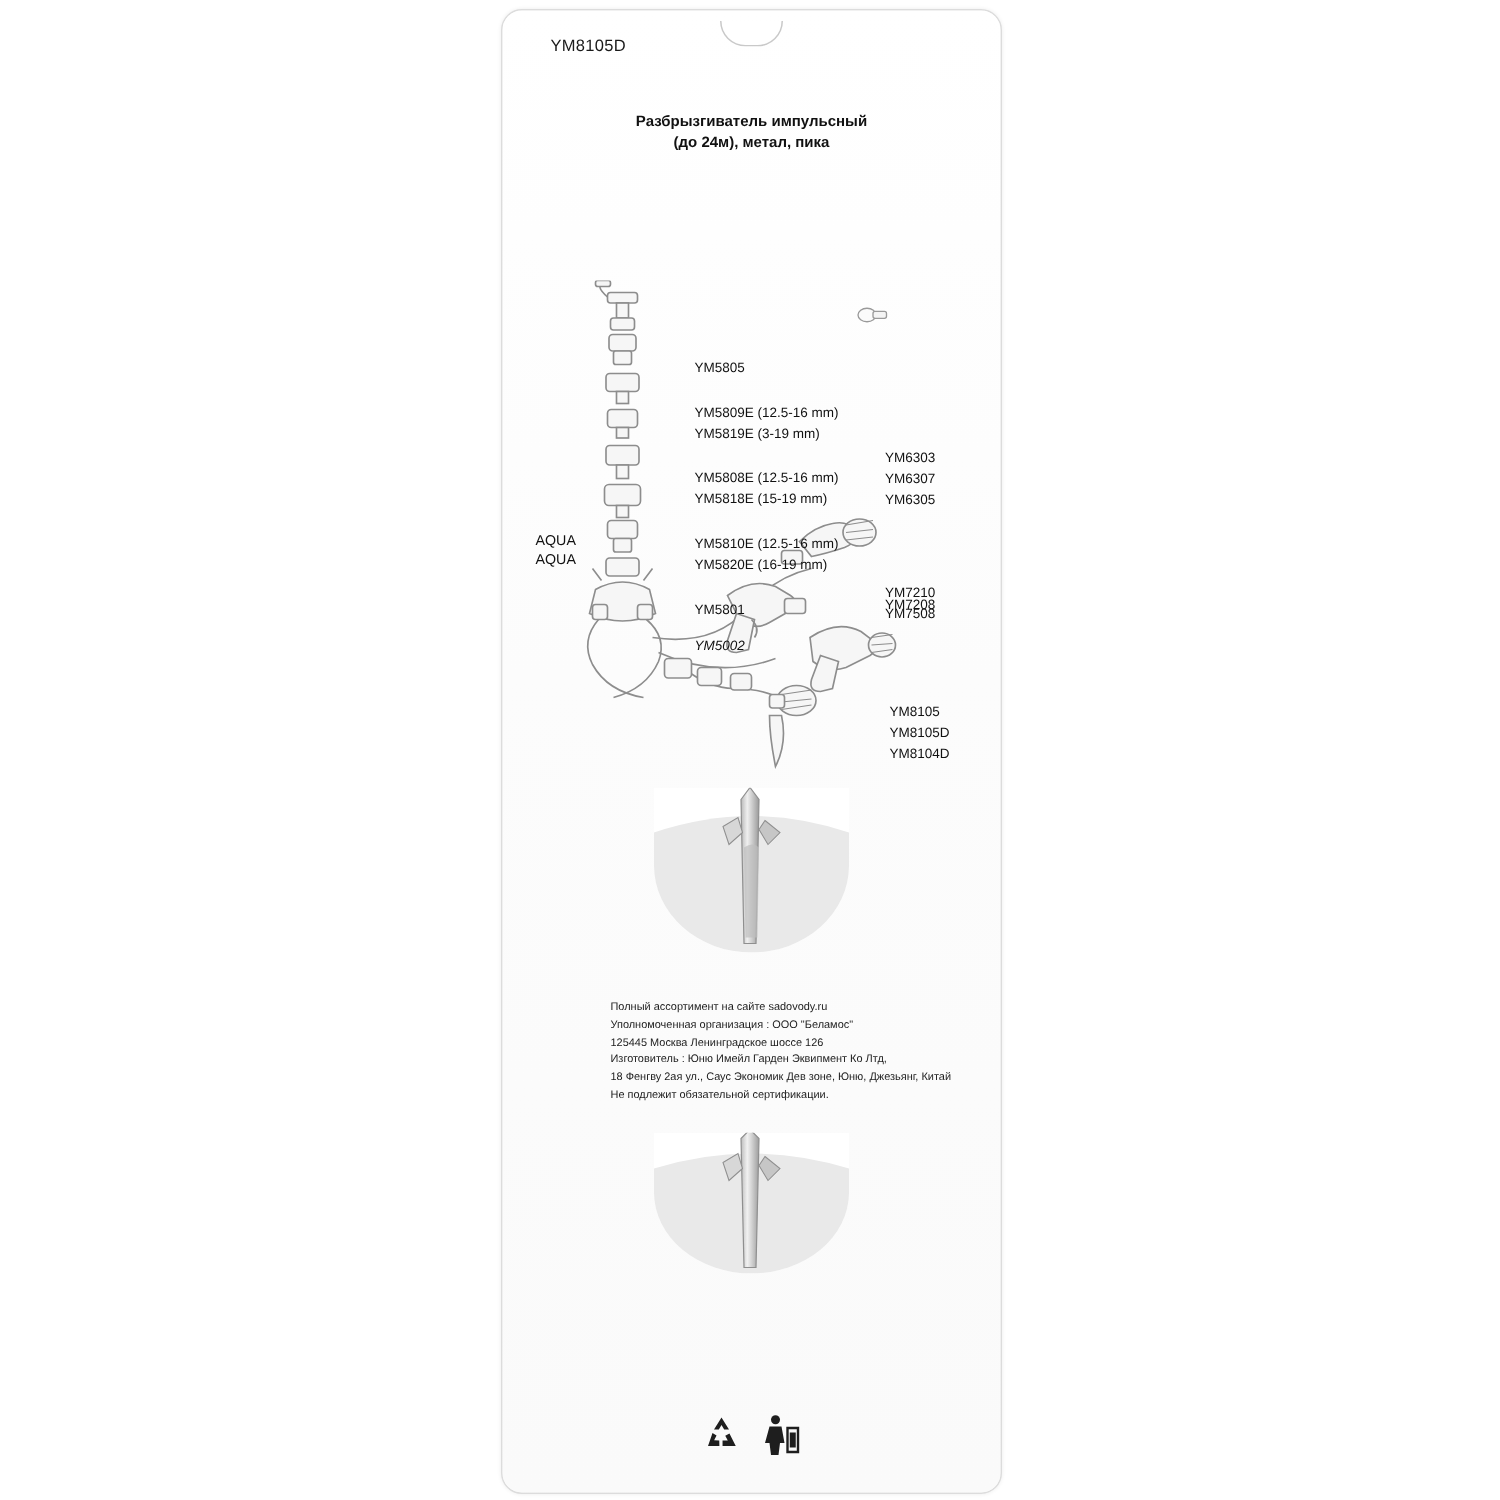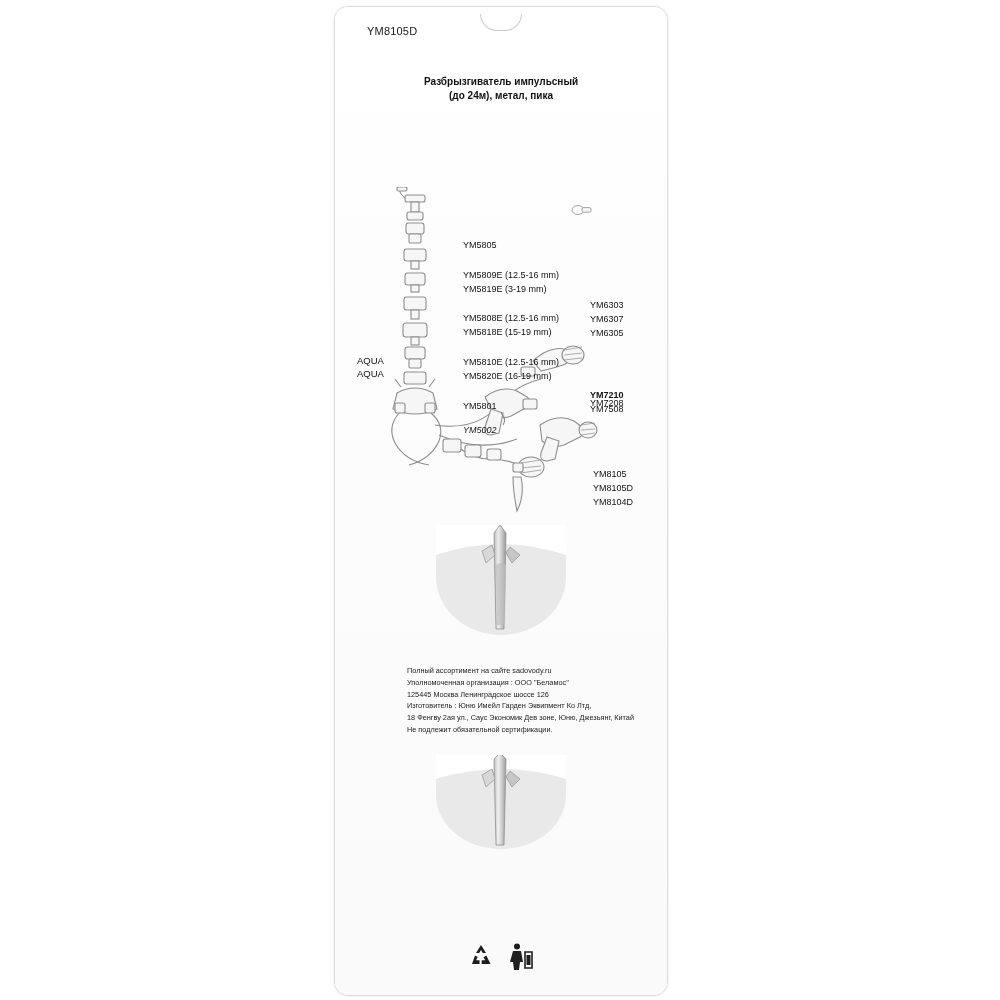--- a/index.html
+++ b/index.html
@@ -291,21 +291,21 @@
       <div class="lbl" style="left:128px; top:169px;">YM5810E (12.5-16 mm)</div>
       <div class="lbl" style="left:128px; top:183px;">YM5820E (16-19 mm)</div>
       <div class="lbl" style="left:128px; top:213px;">YM5801</div>
       <div class="lbl" style="left:128px; top:237px;font-style:italic;">YM5002</div>
 
       <div class="lbl" style="left:255px; top:112px;">YM6303</div>
       <div class="lbl" style="left:255px; top:126px;">YM6307</div>
       <div class="lbl" style="left:255px; top:140px;">YM6305</div>
 
       <div class="lbl" style="left:255px; top:188px;margin-top:22px;">YM7208</div>
-      <div class="lbl" style="left:255px; top:202px;font-weight:bold;">YM7210</div>
+      <div class="lbl" style="left:255px; top:202px;">YM7210</div>
       <div class="lbl" style="left:255px; top:216px;">YM7508</div>
 
       <div class="lbl" style="left:258px; top:281px;text-align:center;">YM8105</div>
       <div class="lbl" style="left:258px; top:295px;">YM8105D</div>
       <div class="lbl" style="left:258px; top:309px;">YM8104D</div>
     </div>
 
     <svg class="photo photo1" viewBox="0 0 130 120">
       <defs>
         <clipPath id="clipTop">

